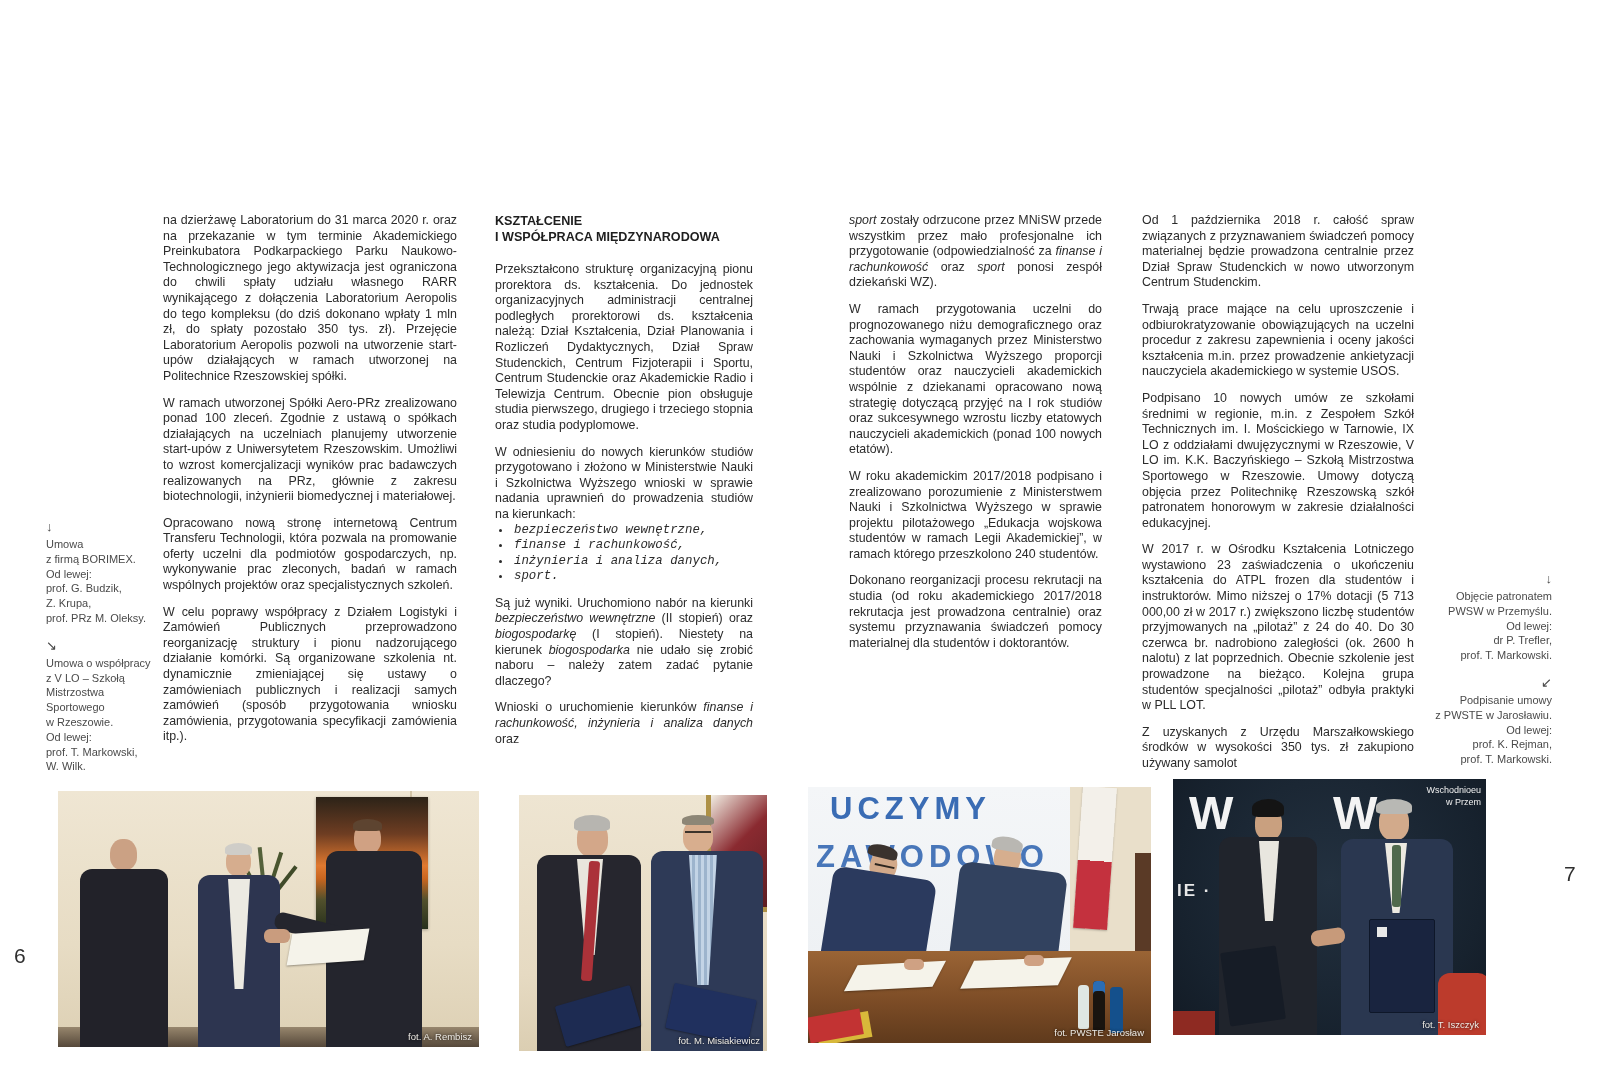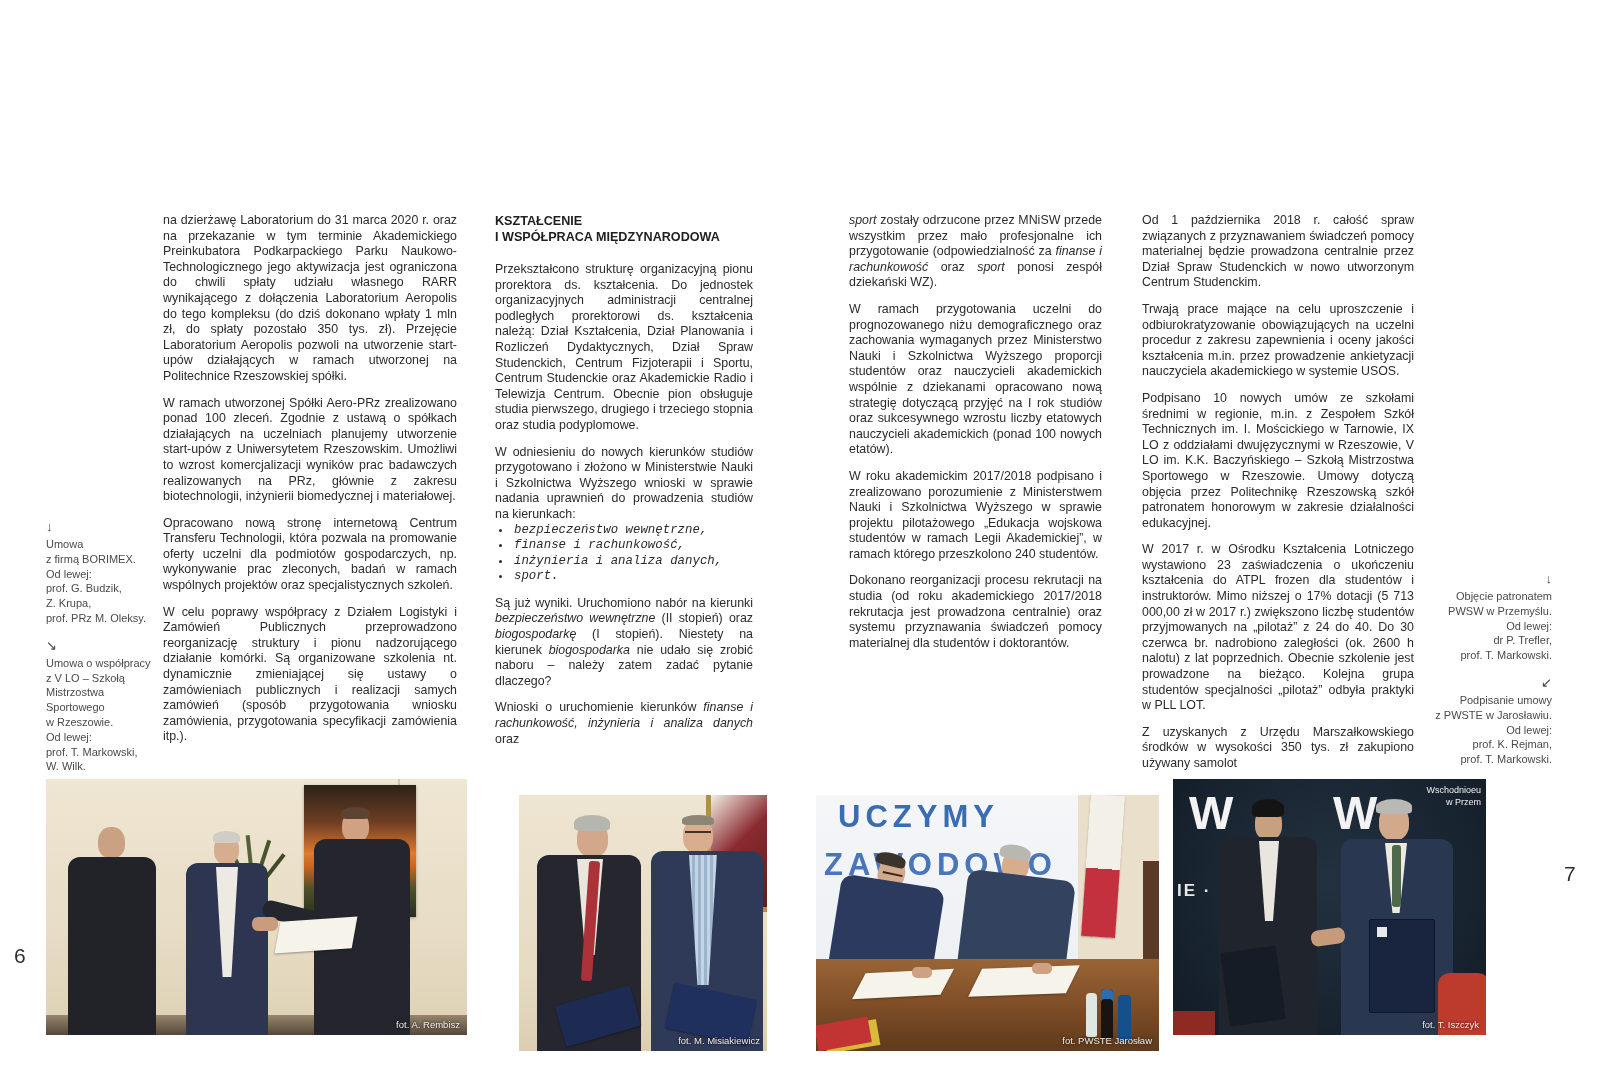--- a/index.html
+++ b/index.html
@@ -128,21 +128,21 @@
   </section>
 
   <section class="col" id="col4">
     <p>Od 1 października 2018 r. całość spraw związanych z przyznawaniem świadczeń pomocy materialnej będzie prowadzona centralnie przez Dział Spraw Studenckich w nowo utworzonym Centrum Studenckim.</p>
     <p>Trwają prace mające na celu uproszczenie i odbiurokratyzowanie obowiązujących na uczelni procedur z zakresu zapewnienia i oceny jakości kształcenia m.in. przez prowadzenie ankietyzacji nauczyciela akademickiego w systemie USOS.</p>
     <p>Podpisano 10 nowych umów ze szkołami średnimi w regionie, m.in. z Zespołem Szkół Technicznych im. I. Mościckiego w Tarnowie, IX LO z oddziałami dwujęzycznymi w Rzeszowie, V LO im. K.K. Baczyńskiego – Szkołą Mistrzostwa Sportowego w Rzeszowie. Umowy dotyczą objęcia przez Politechnikę Rzeszowską szkół patronatem honorowym w zakresie działalności edukacyjnej.</p>
     <p>W 2017 r. w Ośrodku Kształcenia Lotniczego wystawiono 23 zaświadczenia o ukończeniu kształcenia do ATPL frozen dla studentów i instruktorów. Mimo niższej o 17% dotacji (5 713 000,00 zł w 2017 r.) zwiększono liczbę studentów przyjmowanych na „pilotaż” z 24 do 40. Do 30 czerwca br. nadrobiono zaległości (ok. 2600 h nalotu) z lat poprzednich. Obecnie szkolenie jest prowadzone na bieżąco. Kolejna grupa studentów specjalności „pilotaż” odbyła praktyki w PLL LOT.</p>
     <p>Z uzyskanych z Urzędu Marszałkowskiego środków w wysokości 350 tys. zł zakupiono używany samolot</p>
   </section>
 
-  <figure class="photo" id="photo1" style="margin:0;">
+  <figure class="photo" id="photo1" style="margin:12px;">
     <div class="abs" style="inset:0;background:linear-gradient(180deg,#efe6d3 0%,#e7dcc4 60%,#ddd0b4 100%);"></div>
     <div class="abs" style="left:352px;top:0;width:2px;height:236px;background:#d3c5a8;"></div>
     <div class="abs" style="left:0;bottom:0;width:100%;height:20px;background:linear-gradient(180deg,#97866d,#55483a);"></div>
     <div class="abs" style="left:258px;top:6px;width:112px;height:132px;background:linear-gradient(180deg,#2c2318 0%,#6e3d22 28%,#e0792f 52%,#c8651f 62%,#51502c 78%,#27301c 100%);box-shadow:0 1px 3px rgba(0,0,0,.3);"></div>
     <div class="abs" style="left:193px;top:62px;width:4px;height:58px;background:#49552e;transform:rotate(-28deg);"></div>
     <div class="abs" style="left:203px;top:56px;width:4px;height:64px;background:#54613a;transform:rotate(-6deg);"></div>
     <div class="abs" style="left:212px;top:60px;width:4px;height:60px;background:#49552e;transform:rotate(18deg);"></div>
     <div class="abs" style="left:220px;top:70px;width:4px;height:52px;background:#3f4a28;transform:rotate(38deg);"></div>
 
     <div class="head" style="left:52px;top:48px;width:27px;height:31px;background:#cba184;"></div>
@@ -175,21 +175,21 @@
 
     <div class="head" style="left:164px;top:24px;width:30px;height:34px;background:#d8ae8e;"></div>
     <div class="hair" style="left:163px;top:20px;width:32px;height:10px;background:#8d8676;"></div>
     <div class="abs" style="left:166px;top:36px;width:26px;height:7px;border-top:2px solid #3c332b;"></div>
     <div class="torso" style="left:132px;top:56px;width:112px;height:200px;background:#2e3a57;"></div>
     <div class="abs" style="left:170px;top:60px;width:28px;height:130px;background:repeating-linear-gradient(90deg,#c3d4e6 0 3px,#9db4cd 3px 6px);clip-path:polygon(0 0,100% 0,70% 100%,30% 100%);"></div>
     <div class="folder" style="left:150px;top:196px;width:84px;height:46px;background:#20305e;transform:rotate(12deg);box-shadow:0 1px 2px rgba(0,0,0,.4);"></div>
     <figcaption class="credit">fot. M. Misiakiewicz</figcaption>
   </figure>
 
-  <figure class="photo" id="photo3" style="margin:16px;">
+  <figure class="photo" id="photo3" style="margin:8px;">
     <div class="abs" style="inset:0;background:#e9dfca;"></div>
     <div class="abs" style="left:0;top:0;width:262px;height:168px;background:linear-gradient(180deg,#f4f6f8 0%,#eef1f4 100%);"></div>
     <div class="banner-word" style="left:22px;top:4px;">UCZYMY</div>
     <div class="banner-word" style="left:8px;top:52px;opacity:.92;">ZAWODOWO</div>
     <div class="abs" style="left:270px;top:0;width:34px;height:142px;background:linear-gradient(180deg,#f3f0ea 0 52%,#c4313e 52% 100%);transform:rotate(4deg);box-shadow:0 1px 2px rgba(0,0,0,.25);"></div>
     <div class="abs" style="right:0;top:66px;width:16px;height:120px;background:#5a3a26;"></div>
 
     <div class="head" style="left:62px;top:64px;width:27px;height:29px;background:#d2a98a;transform:rotate(14deg);"></div>
     <div class="hair" style="left:60px;top:58px;width:30px;height:13px;background:#3a322d;transform:rotate(14deg);"></div>
     <div class="abs" style="left:66px;top:78px;width:20px;height:6px;border-top:2px solid #2e2620;transform:rotate(12deg);"></div>

